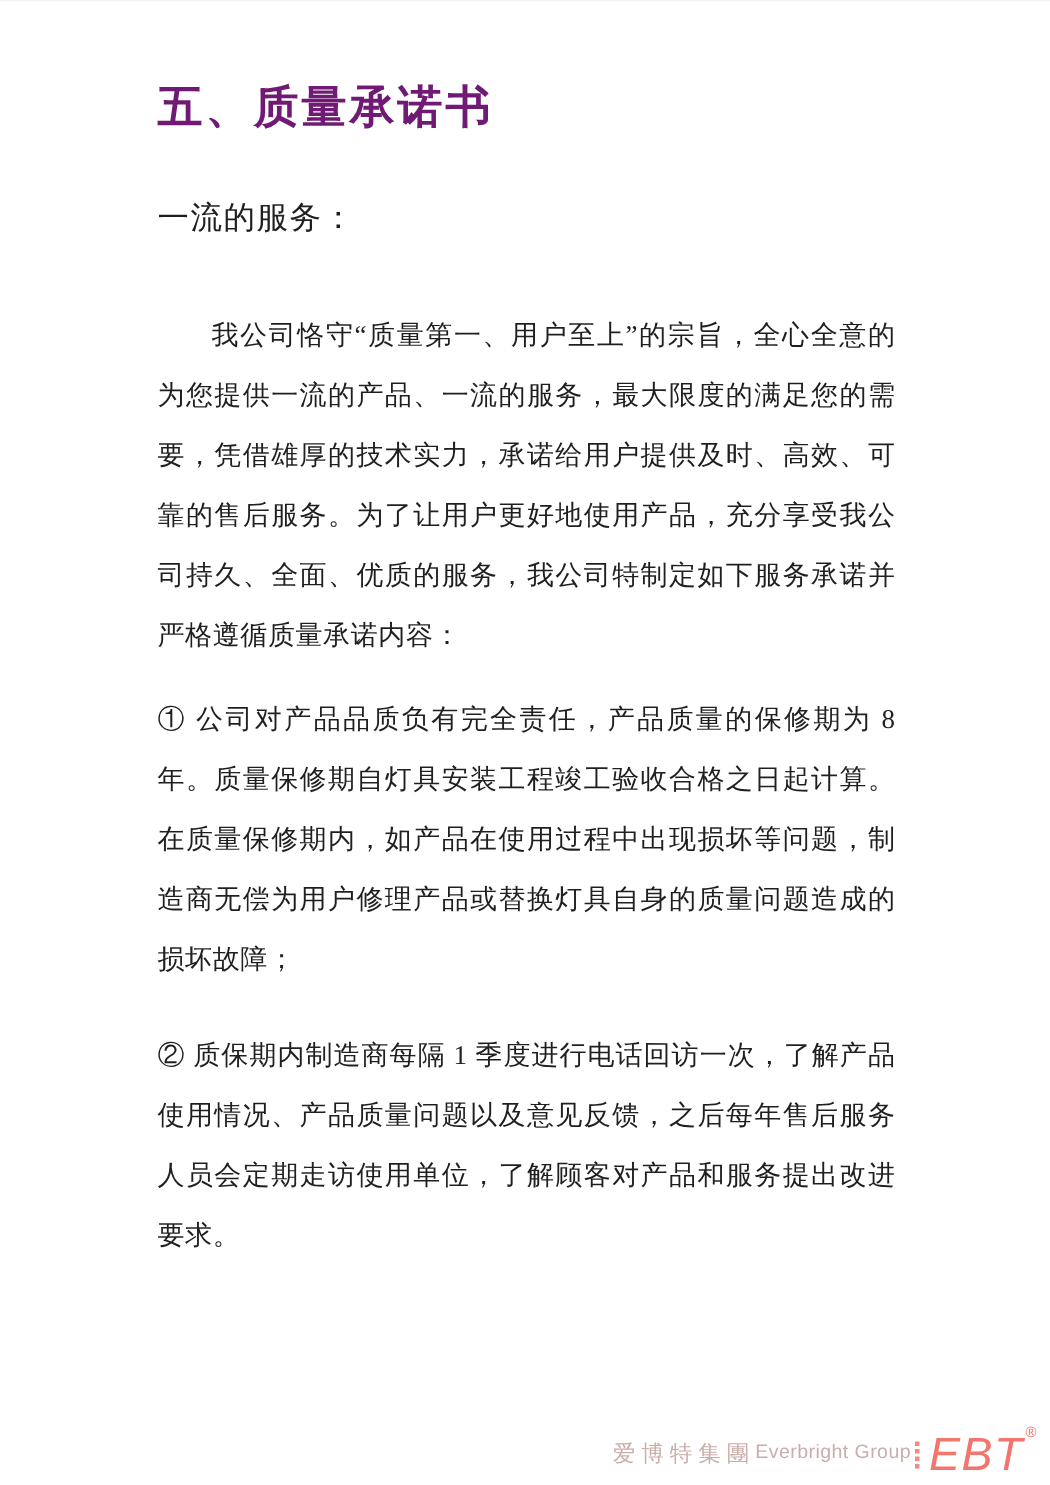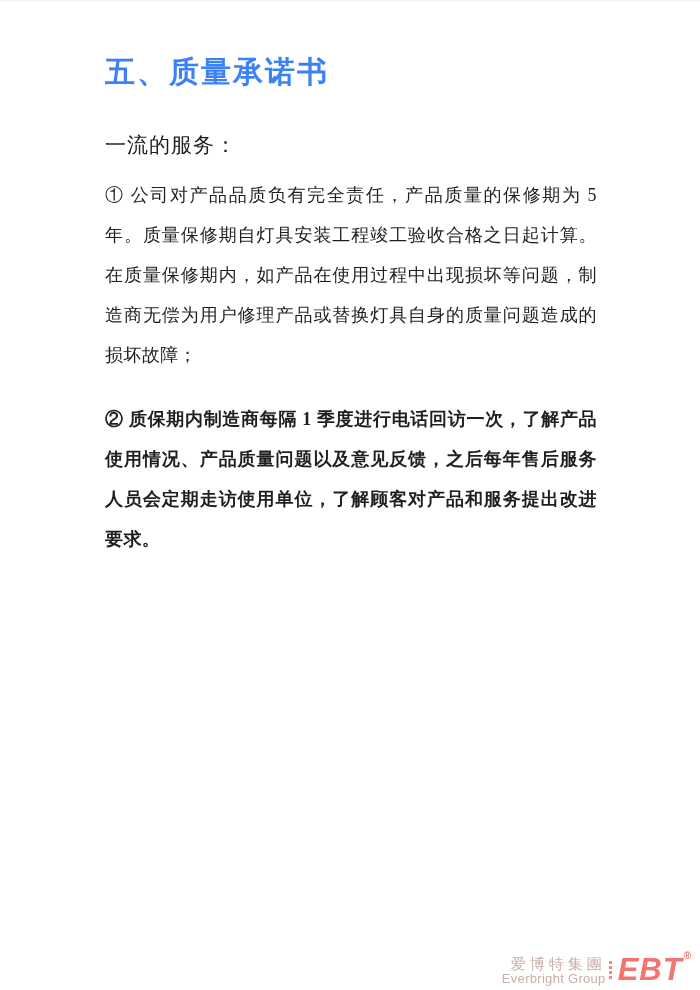--- a/index.html
+++ b/index.html
@@ -19,55 +19,55 @@
     border-top: 1px solid #f2f2f2;
   }
   .content {
     padding: 50px 103px 0 105px;
   }
   .doc-title {
     font-size: 30px;
     font-weight: bold;
     line-height: 42px;
     margin: 0;
-    color: #3b82f6;
+    color: #701a75;
     letter-spacing: 2px;
   }
   .doc-subtitle {
     font-size: 21px;
     line-height: 28px;
     margin-top: 38px;
     letter-spacing: 1px;
   }
   .para {
     font-size: 18px;
     line-height: 40px;
     text-align: justify;
     margin: 0;
     letter-spacing: 0.4px;
   }
   .para-intro {
     text-indent: 2em;
     margin-top: 44px;
   }
   .para-item1 { margin-top: 16px; }
-  .para-item2 { margin-top: 24px; font-weight: bold; }
+  .para-item2 { margin-top: 24px; }
   .para-item3 { margin-top: 24px; }
 
   .logo {
     position: absolute;
     right: 9px;
     bottom: 5px;
     display: flex;
     align-items: center;
   }
   .logo-text-block {
     display: flex;
-    flex-direction: column;
-    align-items: flex-end;
+    flex-direction: row;
+    align-items: flex-start;
   }
   .logo-cn {
     color: #c9aeaa;
     font-size: 15px;
     line-height: 17px;
     letter-spacing: 4px;
     font-family: "Liberation Serif", "DejaVu Serif", serif;
     white-space: nowrap;
   }
   .logo-en {
@@ -88,21 +88,21 @@
     display: block;
     width: 3px;
     height: 3px;
     background: #f3756d;
     opacity: 0.85;
   }
   .logo-abbr {
     color: #f3756d;
     font-size: 31px;
     line-height: 30px;
-    font-weight: bold;
+    font-weight: normal;
     font-style: italic;
     letter-spacing: 1px;
     font-family: "Liberation Sans", "DejaVu Sans", sans-serif;
   }
   .logo-reg {
     color: #f3756d;
     font-size: 10px;
     font-style: normal;
     vertical-align: top;
     position: relative;
@@ -114,22 +114,23 @@
 </head>
 <body>
 
 <div class="page">
   <div class="content">
 
     <h1 class="doc-title">五、质量承诺书</h1>
 
     <div class="doc-subtitle">一流的服务：</div>
 
+    <p class="para para-intro">我公司恪守“质量第一、用户至上”的宗旨，全心全意的为您提供一流的产品、一流的服务，最大限度的满足您的需要，凭借雄厚的技术实力，承诺给用户提供及时、高效、可靠的售后服务。为了让用户更好地使用产品，充分享受我公司持久、全面、优质的服务，我公司特制定如下服务承诺并严格遵循质量承诺内容：</p>
 
-    <p class="para para-item1">① 公司对产品品质负有完全责任，产品质量的保修期为 5 年。质量保修期自灯具安装工程竣工验收合格之日起计算。在质量保修期内，如产品在使用过程中出现损坏等问题，制造商无偿为用户修理产品或替换灯具自身的质量问题造成的损坏故障；</p>
+    <p class="para para-item1">① 公司对产品品质负有完全责任，产品质量的保修期为 8 年。质量保修期自灯具安装工程竣工验收合格之日起计算。在质量保修期内，如产品在使用过程中出现损坏等问题，制造商无偿为用户修理产品或替换灯具自身的质量问题造成的损坏故障；</p>
 
     <p class="para para-item2">② 质保期内制造商每隔 1 季度进行电话回访一次，了解产品使用情况、产品质量问题以及意见反馈，之后每年售后服务人员会定期走访使用单位，了解顾客对产品和服务提出改进要求。</p>
 
   </div>
 
   <div class="logo">
     <div class="logo-text-block">
       <span class="logo-cn">爱博特集團</span>
       <span class="logo-en">Everbright Group</span>
     </div>

